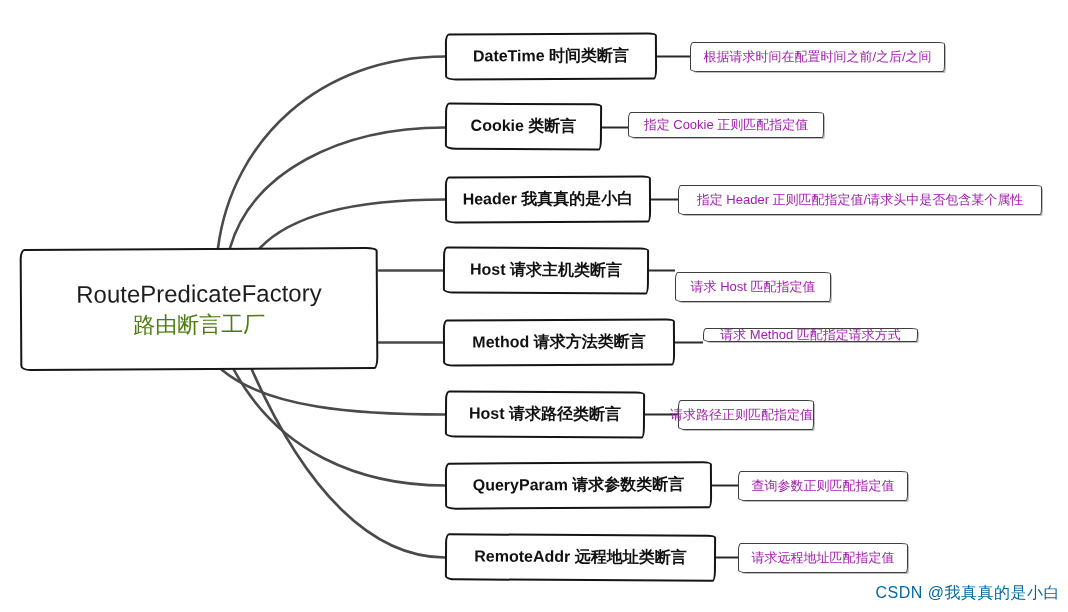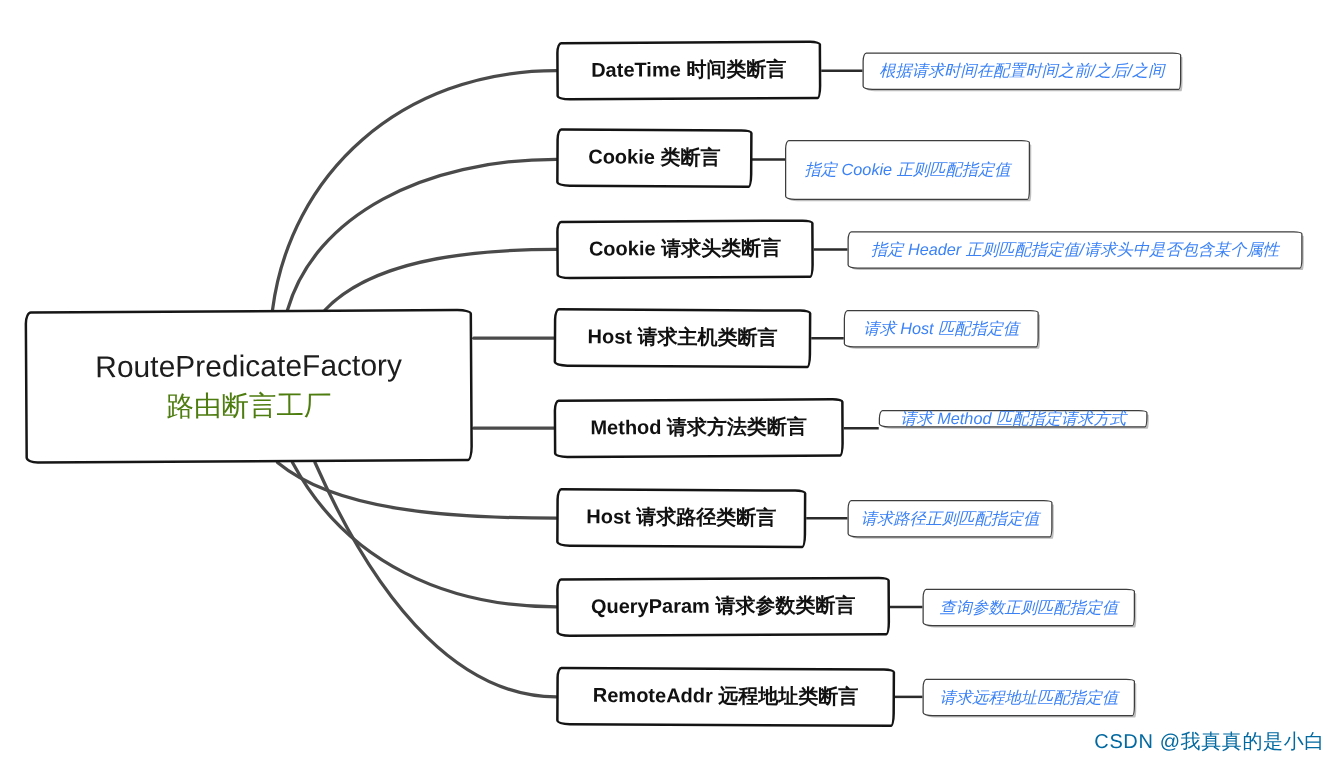--- a/index.html
+++ b/index.html
@@ -29,23 +29,22 @@
   .branch {
     border:2.3px solid #141414;
     border-radius:4px 9px 3px 11px / 9px 3px 11px 4px;
     font-weight:bold; font-size:16px; color:#111111;
   }
   .branch.alt { transform:rotate(0.3deg); }
   .branch.alt2 { transform:rotate(-0.3deg); }
   .detail {
     border:1.6px solid #3d3d3d;
     border-radius:3px 7px 2px 8px / 7px 2px 8px 3px;
-    font-size:13px; color:#3b82f6;
+    font-size:13px; color:#a21caf;
     box-shadow:2px 2px 0 -1px rgba(110,110,110,0.45);
-    font-style:italic;
   }
   .watermark {
     position:absolute; right:8px; bottom:8px;
     font-size:16px; color:#0369a1; letter-spacing:0.5px;
   }
 </style>
 </head>
 <body>
 
 <div id="canvas">
@@ -76,45 +75,45 @@
   <div id="nodes">
       <div class="node branch alt2" style="left: 445px; top: 33px; width: 212px; height: 47px;">
         <span>DateTime 时间类断言</span>
       </div>
       <div class="node detail" style="left: 690px; top: 42px; width: 255px; height: 30px;">
         <span>根据请求时间在配置时间之前/之后/之间</span>
       </div>
       <div class="node branch alt" style="left: 445px; top: 103px; width: 157px; height: 47px;">
         <span>Cookie 类断言</span>
       </div>
-      <div class="node detail" style="left: 628px; top: 112px; width: 196px; height: 48px;">
+      <div class="node detail" style="left: 628px; top: 112px; width: 196px; height: 26px;">
         <span>指定 Cookie 正则匹配指定值</span>
       </div>
       <div class="node branch alt2" style="left: 445px; top: 176px; width: 206px; height: 47px;">
-        <span>Cookie 请求头类断言</span>
+        <span>Header 我真真的是小白</span>
       </div>
       <div class="node detail" style="left: 678px; top: 185px; width: 364px; height: 30px;">
         <span>指定 Header 正则匹配指定值/请求头中是否包含某个属性</span>
       </div>
       <div class="node branch alt" style="left: 443px; top: 247px; width: 206px; height: 47px;">
         <span>Host 请求主机类断言</span>
       </div>
-      <div class="node detail" style="left: 675px; top: 248px; width: 156px; height: 30px;">
+      <div class="node detail" style="left: 675px; top: 272px; width: 156px; height: 30px;">
         <span>请求 Host 匹配指定值</span>
       </div>
       <div class="node branch alt2" style="left: 443px; top: 319px; width: 232px; height: 47px;">
         <span>Method 请求方法类断言</span>
       </div>
       <div class="node detail" style="left: 703px; top: 328px; width: 215px; height: 14px;">
         <span>请求 Method 匹配指定请求方式</span>
       </div>
       <div class="node branch alt" style="left: 445px; top: 391px; width: 200px; height: 47px;">
         <span>Host 请求路径类断言</span>
       </div>
-      <div class="node detail" style="left: 678px; top: 400px; width: 164px; height: 30px;">
+      <div class="node detail" style="left: 678px; top: 400px; width: 136px; height: 30px; justify-content: flex-end;">
         <span>请求路径正则匹配指定值</span>
       </div>
       <div class="node branch alt2" style="left: 445px; top: 462px; width: 267px; height: 47px;">
         <span>QueryParam 请求参数类断言</span>
       </div>
       <div class="node detail" style="left: 738px; top: 471px; width: 170px; height: 30px;">
         <span>查询参数正则匹配指定值</span>
       </div>
       <div class="node branch alt" style="left: 445px; top: 534px; width: 271px; height: 47px;">
         <span>RemoteAddr 远程地址类断言</span>

